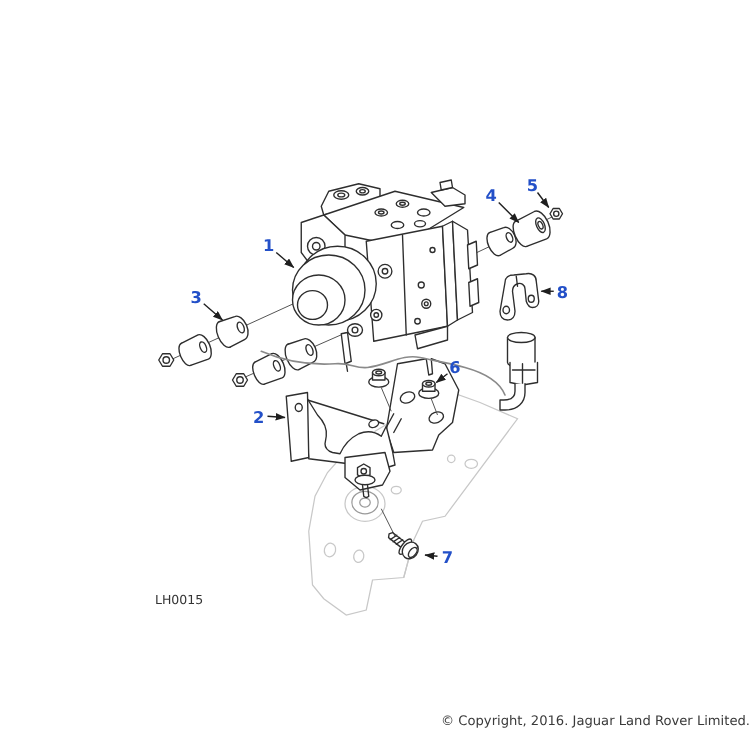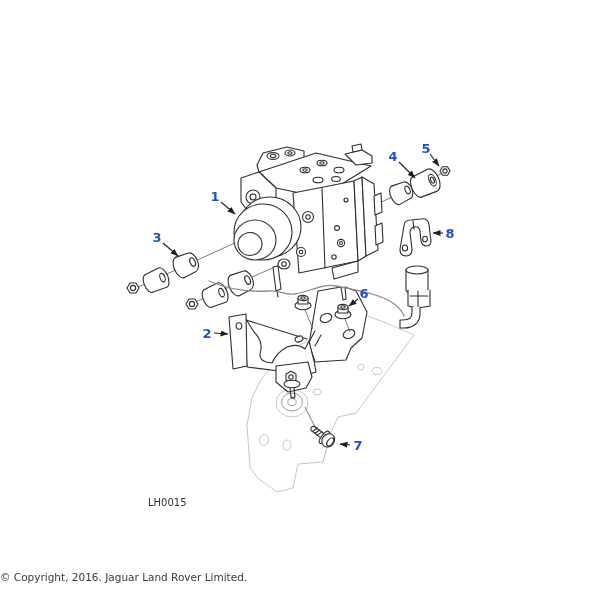--- a/index.html
+++ b/index.html
@@ -7,22 +7,22 @@
   svg{position:absolute;left:0;top:0;}
   
   .ln{fill:#ffffff;stroke:#2e2e2e;stroke-width:1.1;stroke-linejoin:round;stroke-linecap:round;}
   .lo{fill:none;stroke:#2e2e2e;stroke-width:1.1;stroke-linejoin:round;stroke-linecap:round;}
   .thin{fill:none;stroke:#555;stroke-width:0.8;}
   .faint{fill:none;stroke:#c8c8c8;stroke-width:1;}
   .gm{fill:none;stroke:#9a9a9a;stroke-width:1;}
   .wire{fill:none;stroke:#8a8a8a;stroke-width:1.3;stroke-linecap:round;}
   .leader{fill:none;stroke:#1f1f1f;stroke-width:1.1;}
   .callout{font-family:"DejaVu Sans",sans-serif;font-weight:bold;font-size:13px;cursor:pointer;}
-  .code{position:absolute;left:124px;top:497px;font-size:10px;color:#333;margin-left:24px;}
-  .copyright{position:absolute;left:0;top:571px;width:600px;text-align:left;font-size:10.5px;color:#3a3a3a;}
+  .code{position:absolute;left:124px;top:475px;font-size:10px;color:#333;}
+  .copyright{position:absolute;left:0;top:571px;width:600px;text-align:right;font-size:10.5px;color:#3a3a3a;}
 </style>
 </head>
 <body>
 
 <div class="page">
   <svg width="600" height="600" viewBox="0 0 600 600">
     <defs>
       <marker id="arr" markerWidth="9" markerHeight="8" refX="7.5" refY="3" orient="auto" markerUnits="userSpaceOnUse">
         <path d="M0,0 L8,3 L0,6 Z" fill="#1f1f1f"></path>
       </marker>

